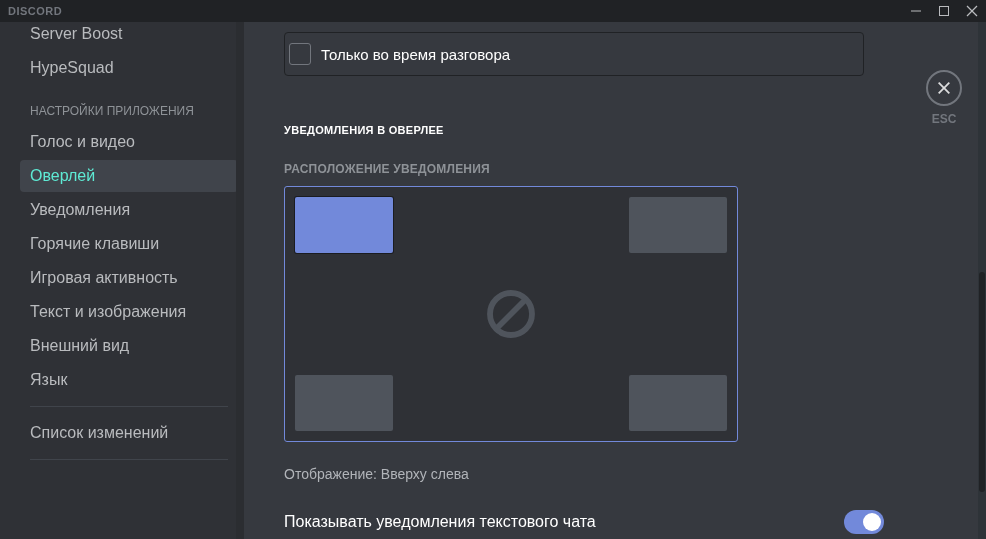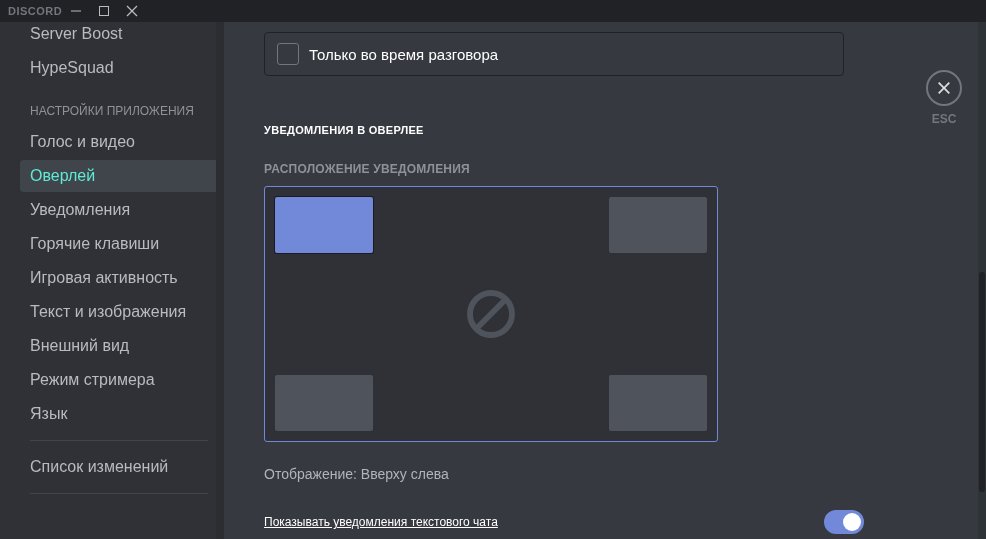--- a/index.html
+++ b/index.html
@@ -10,21 +10,21 @@
     width: 986px;
     height: 539px;
     overflow: hidden;
     font-size: 14px;
   }
   .titlebar {
     height: 22px;
     background: #202225;
     display: flex;
     align-items: center;
-    justify-content: flex-start;
+    justify-content: space-between;
     padding: 0 0 0 8px;
   }
   .titlebar-brand {
     font-size: 11px;
     font-weight: 700;
     letter-spacing: 0.5px;
     color: #72767d;
     text-transform: uppercase;
   }
   .win-controls { display: flex; }
@@ -36,21 +36,21 @@
     justify-content: center;
     color: #b9bbbe;
   }
   .win-btn svg { width: 12px; height: 12px; }
   .app {
     display: flex;
     height: calc(539px - 22px);
     background: #36393f;
   }
   .sidebar {
-    width: 224px;
+    width: 244px;
     background: #2f3136;
     padding: 0 6px 0 20px;
     overflow: hidden;
     position: relative;
   }
   .sidebar::after{
     content:"";
     position:absolute;
     right:0; top:0;
     width:8px; height:100%;
@@ -89,21 +89,21 @@
     overflow: hidden;
   }
   .content {
     width: 660px;
     padding: 10px 40px 20px 40px;
     overflow-y: auto;
   }
   .checkbox-card {
     border: 1px solid #202225;
     border-radius: 4px;
-    padding: 10px 12px;
+    padding: 10px 4px;
     display: flex;
     align-items: center;
     background: #36393f;
   }
   .checkbox-box {
     width: 22px;
     height: 22px;
     border: 1px solid #72767d;
     border-radius: 3px;
     margin-right: 10px;
@@ -170,22 +170,21 @@
   .toggle-row {
     margin-top: 28px;
     display: flex;
     align-items: center;
     justify-content: space-between;
     width: 600px;
   }
   .toggle-label {
     color: #ffffff;
     font-weight: 500;
-    font-size: 12px;
-    text-decoration: underline;
+    font-size: 16px;
   }
   .switch {
     width: 40px;
     height: 24px;
     background: #7289da;
     border-radius: 12px;
     position: relative;
     cursor: pointer;
   }
   .switch .knob {
@@ -272,21 +271,20 @@
       <div class="side-item">HypeSquad</div>
     </div>
     <div class="side-header">Настройки приложения</div>
     <div class="side-item">Голос и видео</div>
     <div class="side-item active">Оверлей</div>
     <div class="side-item">Уведомления</div>
     <div class="side-item">Горячие клавиши</div>
     <div class="side-item">Игровая активность</div>
     <div class="side-item">Текст и изображения</div>
     <div class="side-item">Внешний вид</div>
-    <div class="side-item">Режим стримера</div>
     <div class="side-item">Язык</div>
     <div class="divider"></div>
     <div class="side-item">Список изменений</div>
     <div class="divider"></div>
   </div>
 
   <div class="content-wrap">
     <div class="content">
 
       <div class="checkbox-card">

